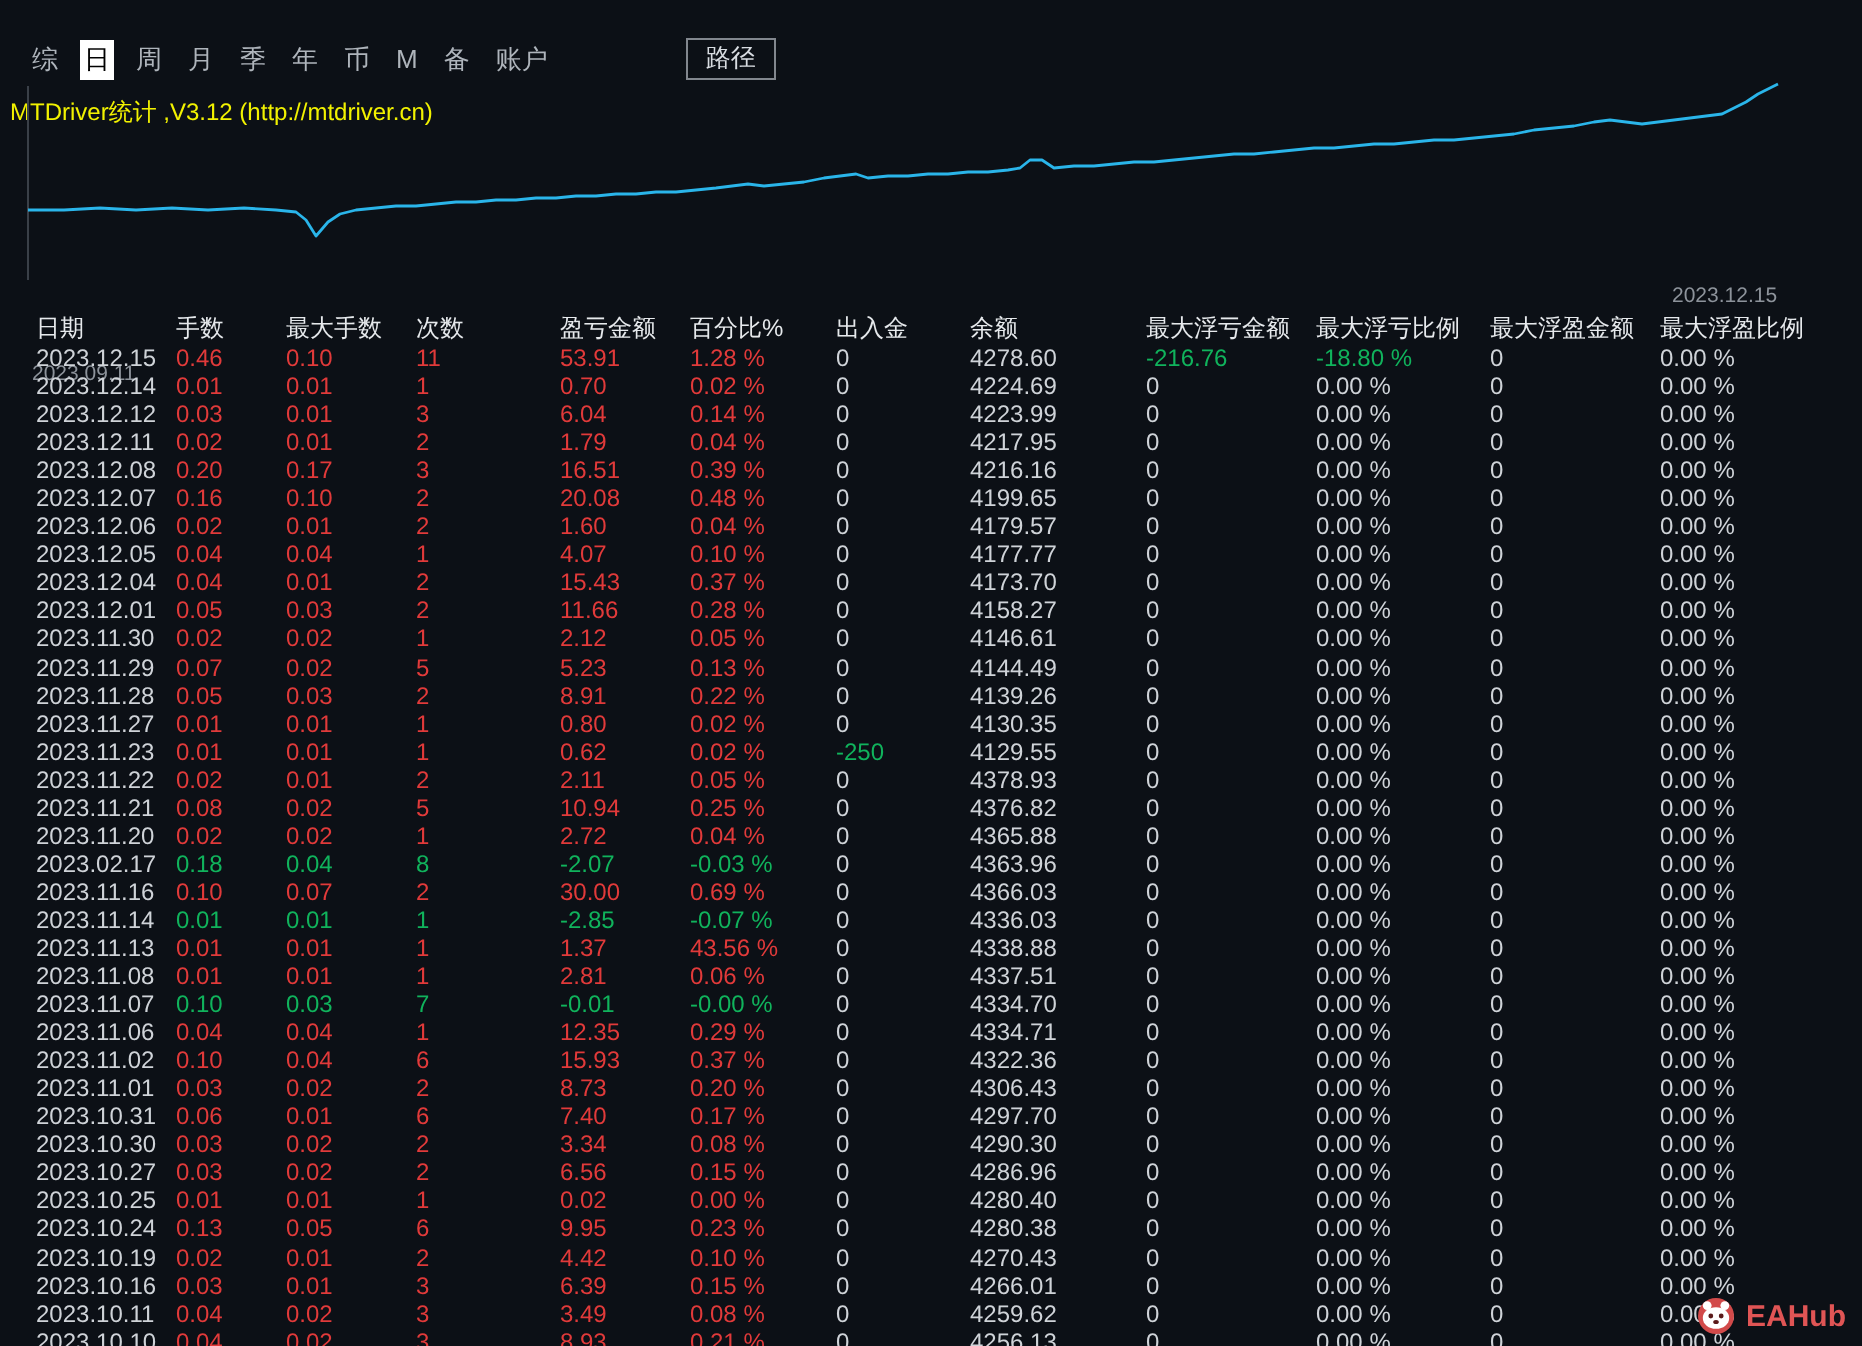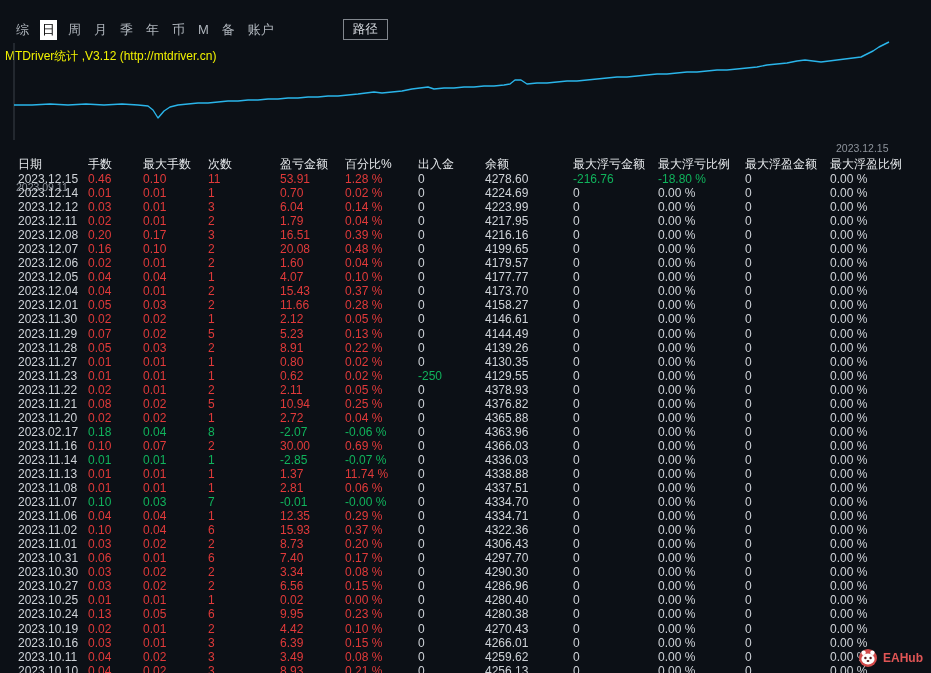--- a/index.html
+++ b/index.html
@@ -39,21 +39,21 @@
   }
   .thead .trow { height:16px; }
   .tbody .trow { height:14.05px; }
   .cell { font-size:12px; white-space:nowrap; color:var(--text,#cfd3d8); line-height:14px; }
   .th { color:#e6e9ec; }
   .cell.profit { color:var(--profit,#e13a3a); }
   .cell.loss { color:var(--loss,#10b35c); }
 
   
   .watermark { position:absolute; right:8px; bottom:5px; display:flex; align-items:center; gap:5px; }
-  .wm-text { color:var(--watermark,#e05555); font-size:12px; font-weight:bold; }
+  .wm-text { color:var(--watermark,#e05555); font-size:15px; font-weight:bold; }
 </style>
 </head>
 <body>
 
 <div class="app">
 
   <div class="titlebar">
     <span class="title">MTDriver统计 ,V3.12 (http://mtdriver.cn)</span>
   </div>
 
@@ -350,21 +350,21 @@
         <div class="cell c-max_float_loss_pct">0.00 %</div>
         <div class="cell c-max_float_profit">0</div>
         <div class="cell c-max_float_profit_pct">0.00 %</div>
       </div>
       <div class="trow">
         <div class="cell c-date">2023.02.17</div>
         <div class="cell c-lots loss">0.18</div>
         <div class="cell c-max_lots loss">0.04</div>
         <div class="cell c-times loss">8</div>
         <div class="cell c-pl loss">-2.07</div>
-        <div class="cell c-pct loss">-0.06 %</div>
+        <div class="cell c-pct loss">-0.03 %</div>
         <div class="cell c-inout">0</div>
         <div class="cell c-balance">4363.96</div>
         <div class="cell c-max_float_loss">0</div>
         <div class="cell c-max_float_loss_pct">0.00 %</div>
         <div class="cell c-max_float_profit">0</div>
         <div class="cell c-max_float_profit_pct">0.00 %</div>
       </div>
       <div class="trow">
         <div class="cell c-date">2023.11.16</div>
         <div class="cell c-lots profit">0.10</div>
@@ -392,21 +392,21 @@
         <div class="cell c-max_float_loss_pct">0.00 %</div>
         <div class="cell c-max_float_profit">0</div>
         <div class="cell c-max_float_profit_pct">0.00 %</div>
       </div>
       <div class="trow">
         <div class="cell c-date">2023.11.13</div>
         <div class="cell c-lots profit">0.01</div>
         <div class="cell c-max_lots profit">0.01</div>
         <div class="cell c-times profit">1</div>
         <div class="cell c-pl profit">1.37</div>
-        <div class="cell c-pct profit">11.74 %</div>
+        <div class="cell c-pct profit">43.56 %</div>
         <div class="cell c-inout">0</div>
         <div class="cell c-balance">4338.88</div>
         <div class="cell c-max_float_loss">0</div>
         <div class="cell c-max_float_loss_pct">0.00 %</div>
         <div class="cell c-max_float_profit">0</div>
         <div class="cell c-max_float_profit_pct">0.00 %</div>
       </div>
       <div class="trow">
         <div class="cell c-date">2023.11.08</div>
         <div class="cell c-lots profit">0.01</div>

